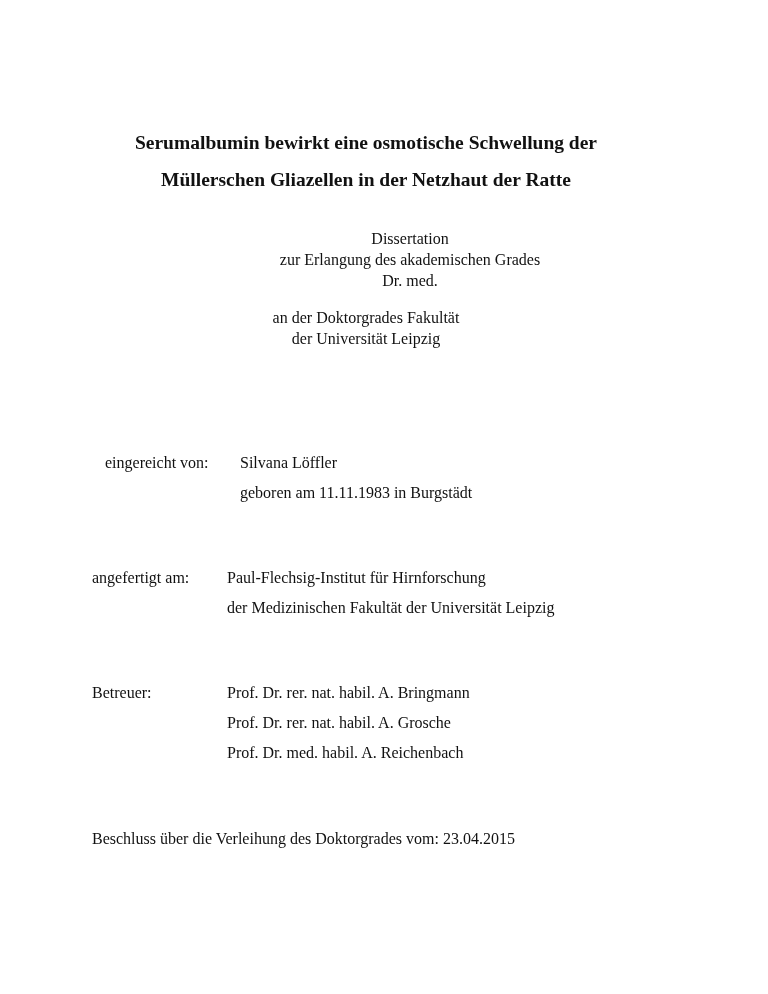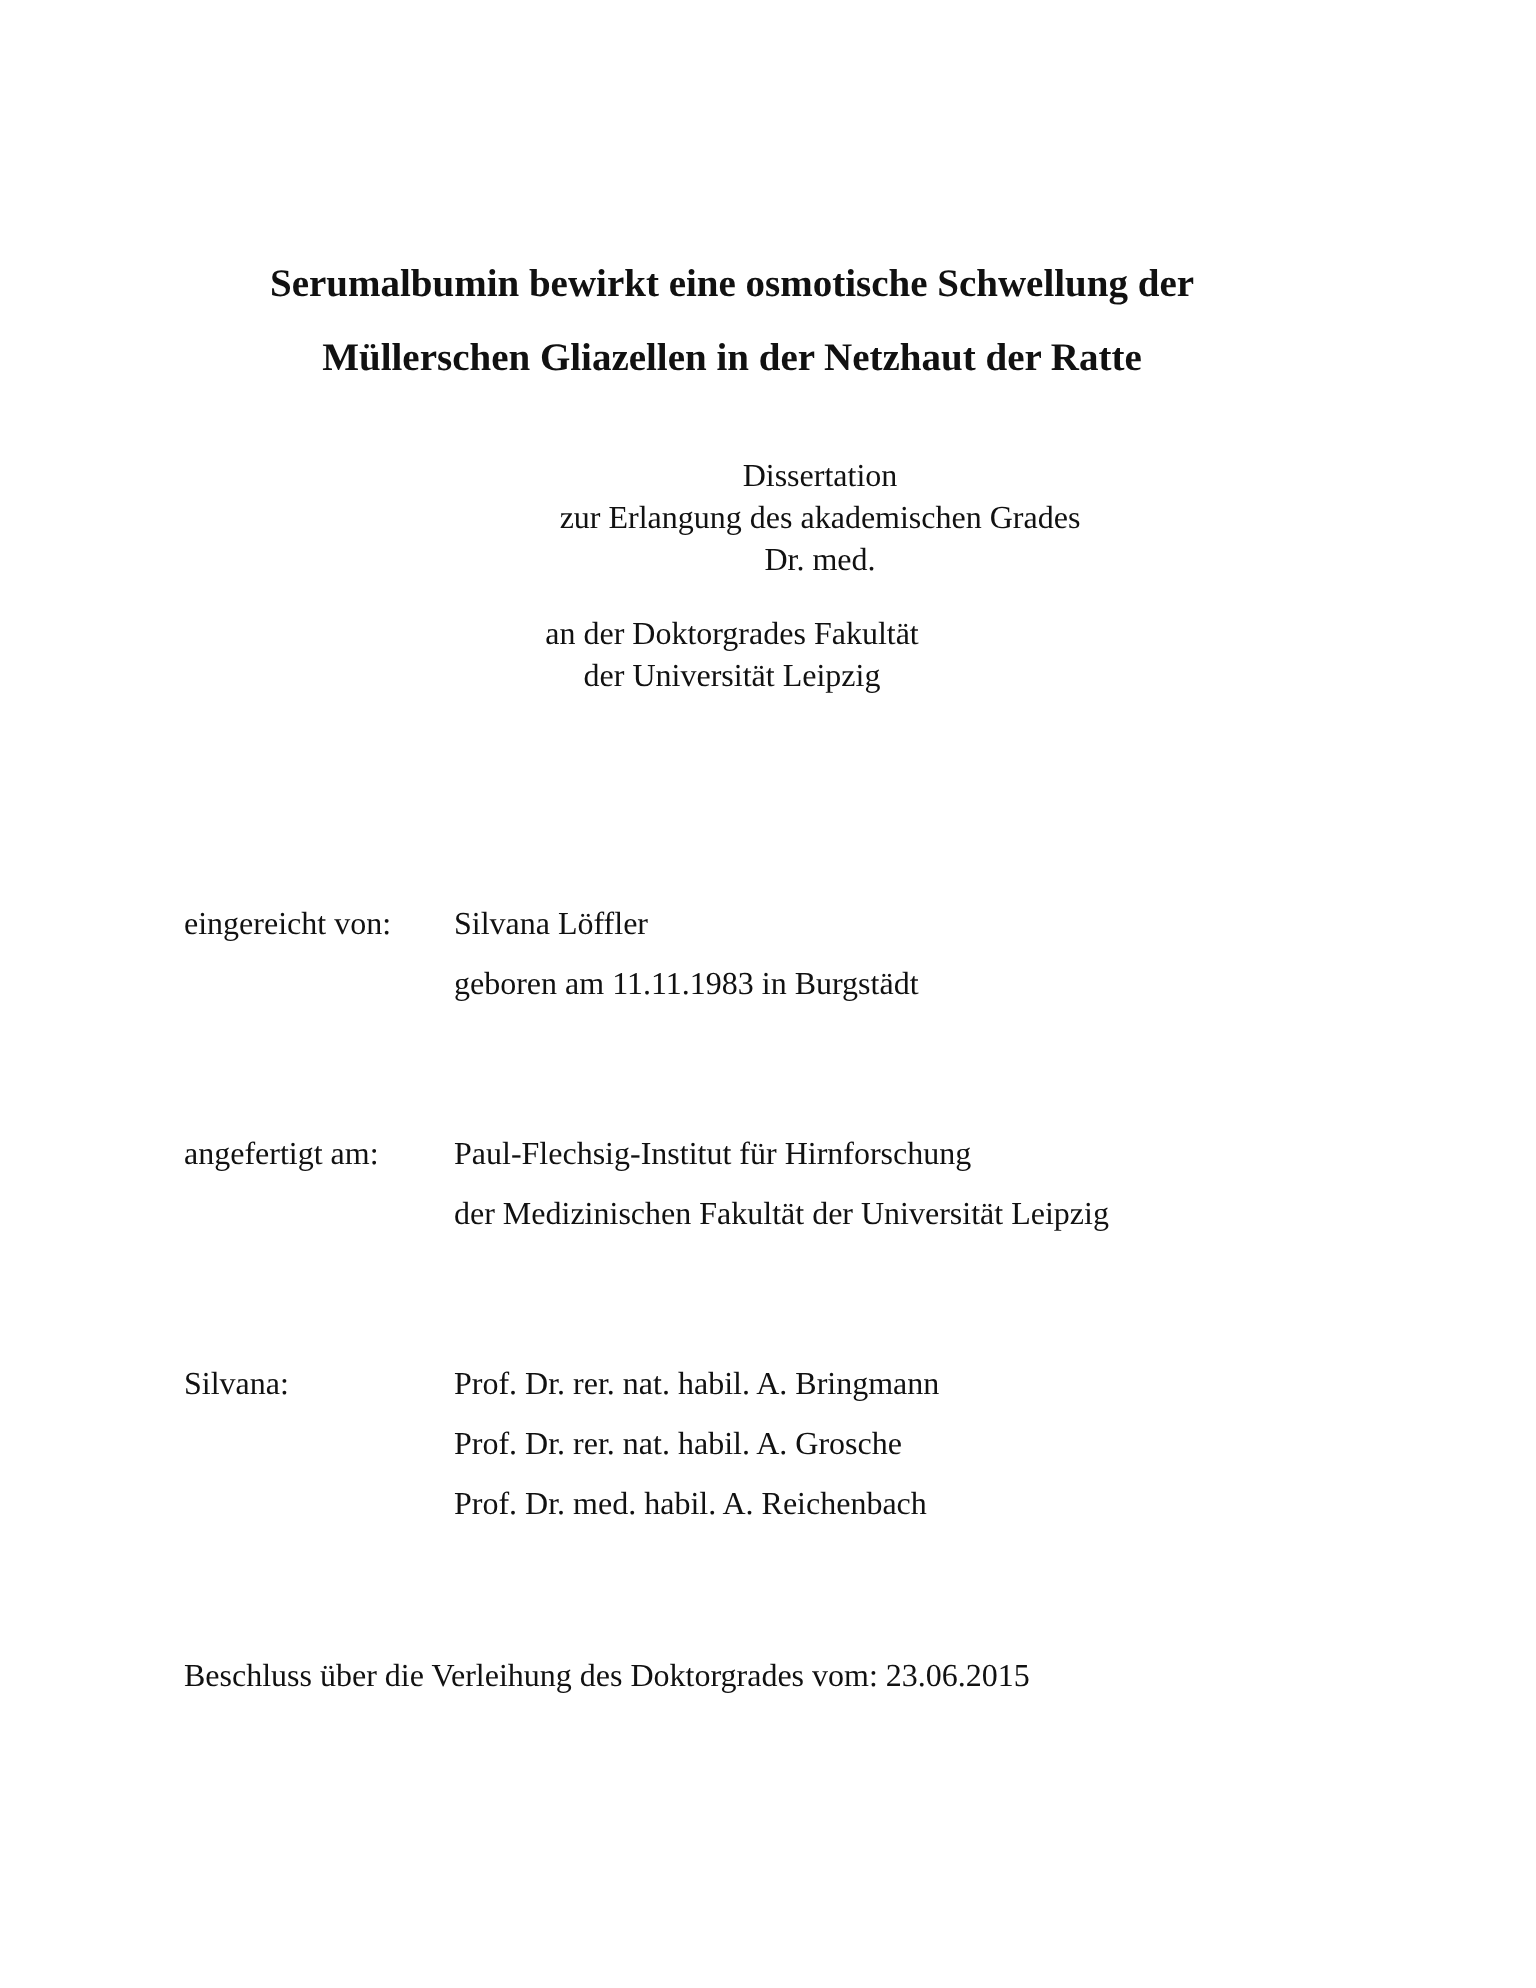--- a/index.html
+++ b/index.html
@@ -44,21 +44,21 @@
     line-height: 30px;
   }
   .info-label {
     width: 135px;
     flex: 0 0 135px;
   }
   .info-values {
     flex: 1;
     font-family: Liberation Serif, serif;
   }
-  .submitted-section { top: 448px; }
+  .submitted-section { top: 448px; margin-left: 13px; }
   .prepared-section { top: 563px; }
   .supervisors-section { top: 678px; }
   .decision-line {
     position: absolute;
     left: 92px;
     top: 828px;
     font-size: 16px;
     line-height: 22px;
   }
 </style>
@@ -93,23 +93,23 @@
 
   <div class="info-section prepared-section">
     <div class="info-label">angefertigt am:</div>
     <div class="info-values">
       <div>Paul-Flechsig-Institut für Hirnforschung</div>
       <div>der Medizinischen Fakultät der Universität Leipzig</div>
     </div>
   </div>
 
   <div class="info-section supervisors-section">
-    <div class="info-label">Silvana:</div>
+    <div class="info-label">Betreuer:</div>
     <div class="info-values">
       <div>Prof. Dr. rer. nat. habil. A. Bringmann</div>
       <div>Prof. Dr. rer. nat. habil. A. Grosche</div>
       <div>Prof. Dr. med. habil. A. Reichenbach</div>
     </div>
   </div>
 
-  <div class="decision-line">Beschluss über die Verleihung des Doktorgrades vom: 23.06.2015</div>
+  <div class="decision-line">Beschluss über die Verleihung des Doktorgrades vom: 23.04.2015</div>
 
 </div>
 
 </body></html>

